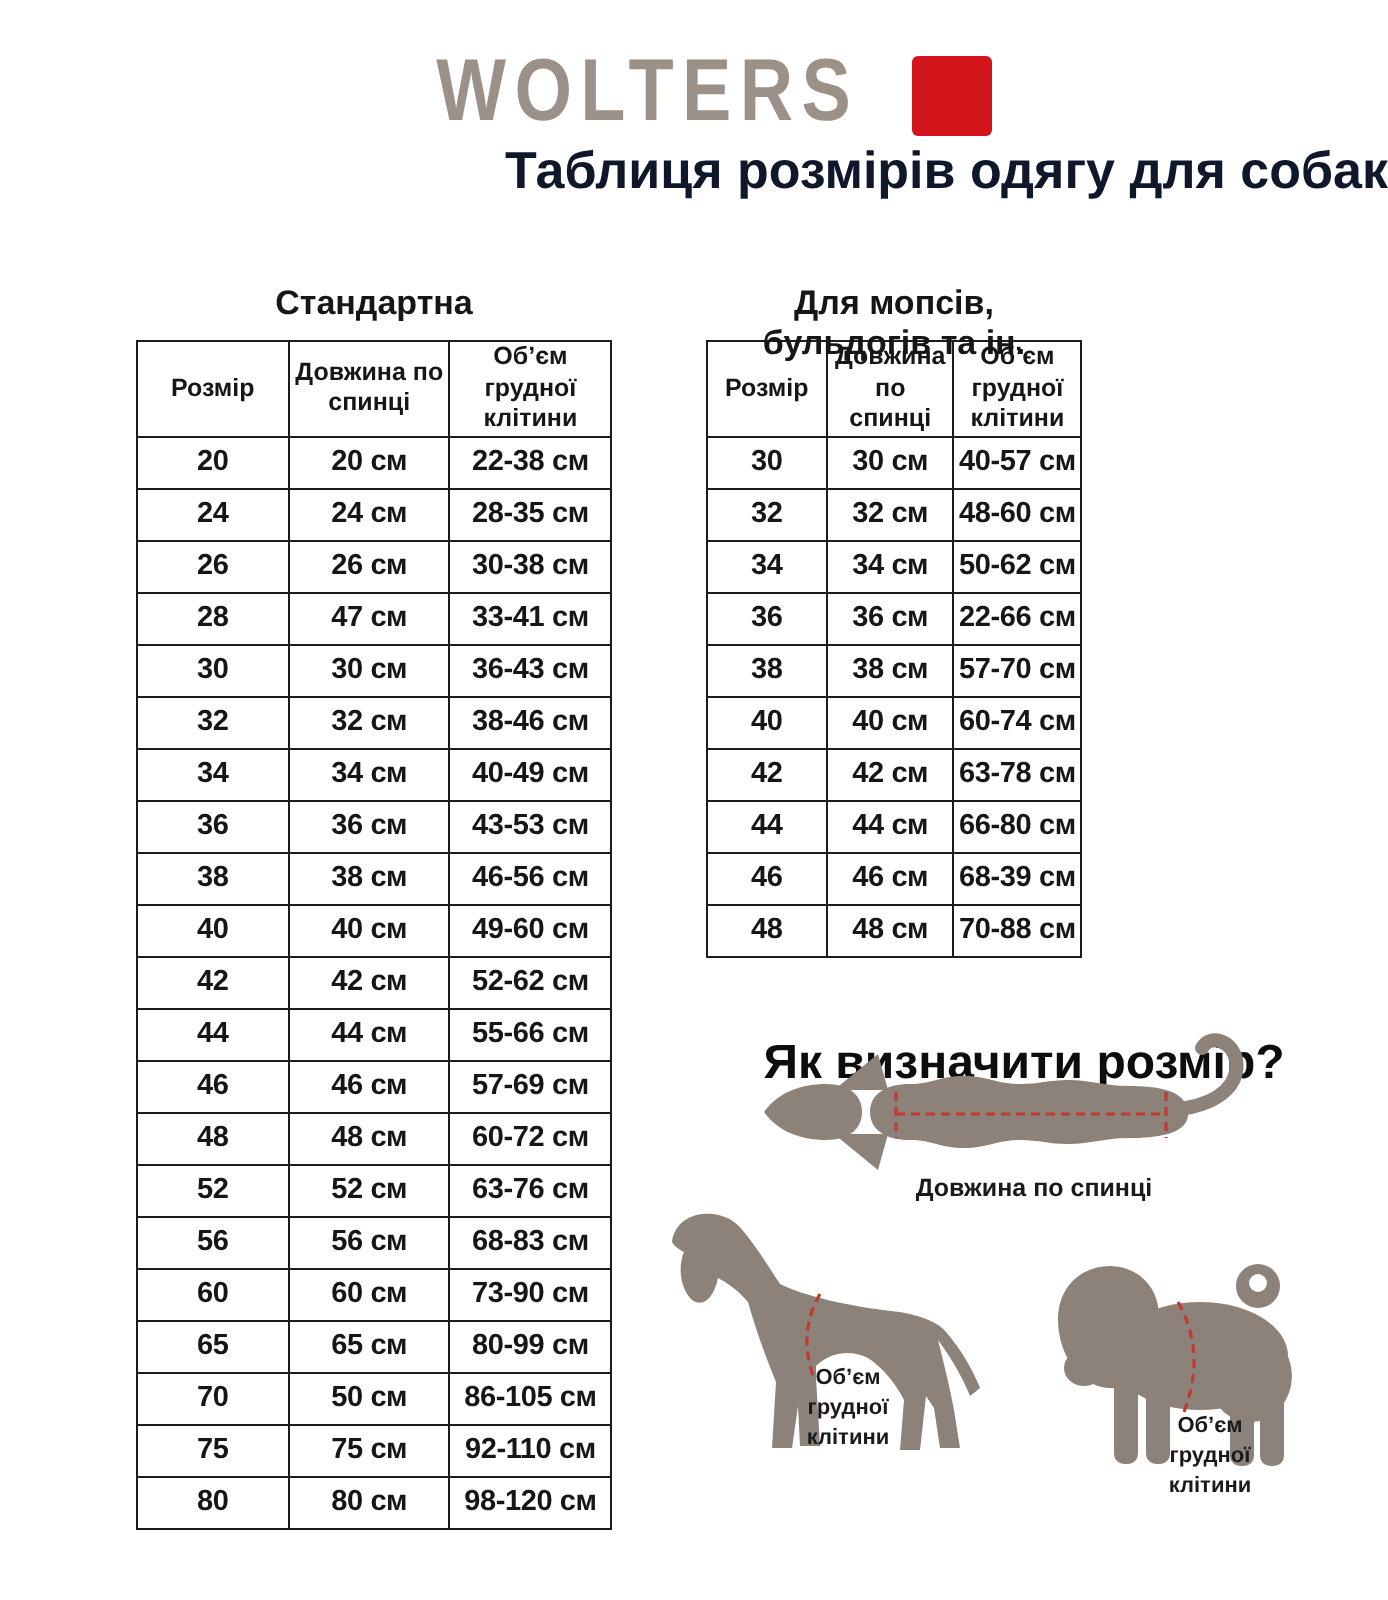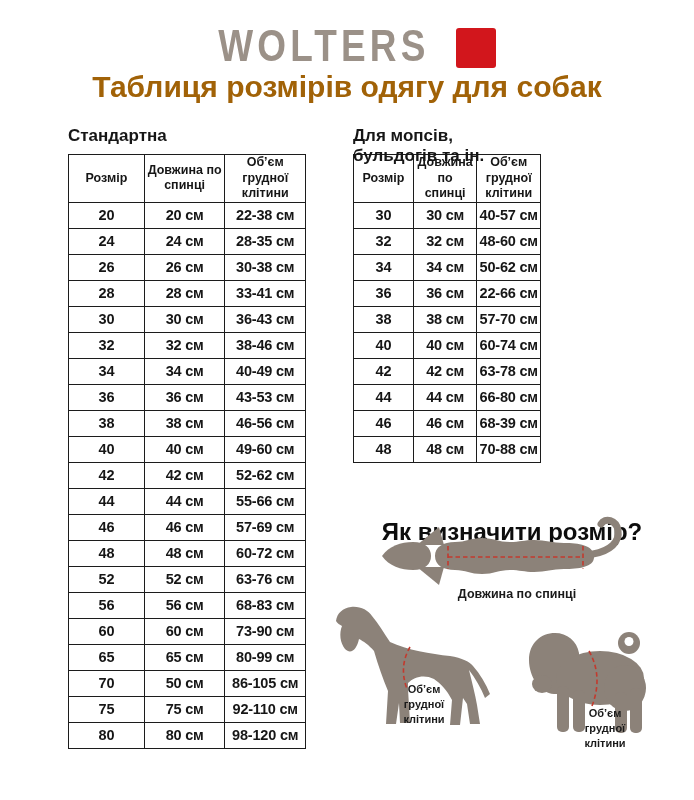--- a/index.html
+++ b/index.html
@@ -7,27 +7,27 @@
     position:relative;width:694px;height:800px;background:#fff;overflow:hidden;
     font-family:"Liberation Sans",sans-serif;color:#161616;
   }
   
   .logo-row{position:absolute;top:16px;left:0;width:100%;height:52px;
     display:flex;align-items:flex-end;justify-content:center;}
   .logo-text{font-size:44px;font-weight:700;letter-spacing:5px;color:var(--logo-text);
     transform:scaleX(.84);transform-origin:center;line-height:1;}
   .logo-square{width:40px;height:40px;background:var(--brand-red);border-radius:3px;margin-left:6px;}
   
-  .page-title{position:absolute;top:70px;left:0;width:100%;text-align:center;
-    font-size:30px;font-weight:700;color:#a16207;}
+  .page-title{position:absolute;top:70px;left:0;width:100%;text-align:right;
+    font-size:26px;font-weight:700;color:#0f172a;}
   
   .col{position:absolute;top:126px;}
   .col-left{left:68px;width:238px;}
   .col-right{left:353px;width:188px;}
-  .table-title{font-size:17px;font-weight:700;height:20px;line-height:20px;margin-bottom:8px;}
+  .table-title{text-align:center;font-size:17px;font-weight:700;height:20px;line-height:20px;margin-bottom:8px;margin-top:16px;}
   table.size{width:100%;border-collapse:collapse;table-layout:fixed;}
   table.size, table.size th, table.size td{border:1.5px solid #1c1c1c;}
   table.size th{height:40px;font-size:12.5px;font-weight:700;text-align:center;
     line-height:1.25;padding:0 2px;vertical-align:middle;}
   table.size td{height:25px;font-size:14.5px;font-weight:700;text-align:center;
     padding:0;vertical-align:middle;letter-spacing:-0.2px;}
   
   .guide-heading{position:absolute;left:362px;top:474px;width:300px;text-align:center;
     font-size:24px;font-weight:700;color:#0d0d0d;margin-top:44px;}
   .dog-svg{position:absolute;}
@@ -82,21 +82,21 @@
             <td>24 см</td>
             <td>28-35 см</td>
           </tr>
           <tr>
             <td>26</td>
             <td>26 см</td>
             <td>30-38 см</td>
           </tr>
           <tr>
             <td>28</td>
-            <td>28 см</td>
+            <td>47 см</td>
             <td>33-41 см</td>
           </tr>
           <tr>
             <td>30</td>
             <td>30 см</td>
             <td>36-43 см</td>
           </tr>
           <tr>
             <td>32</td>
             <td>32 см</td>

